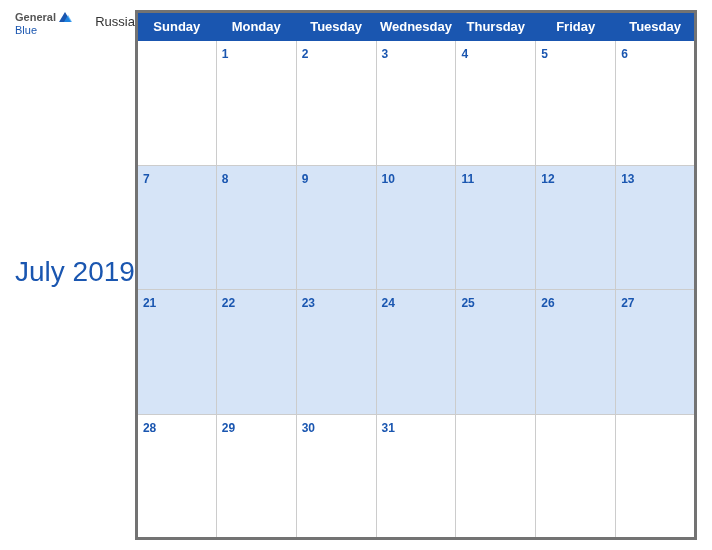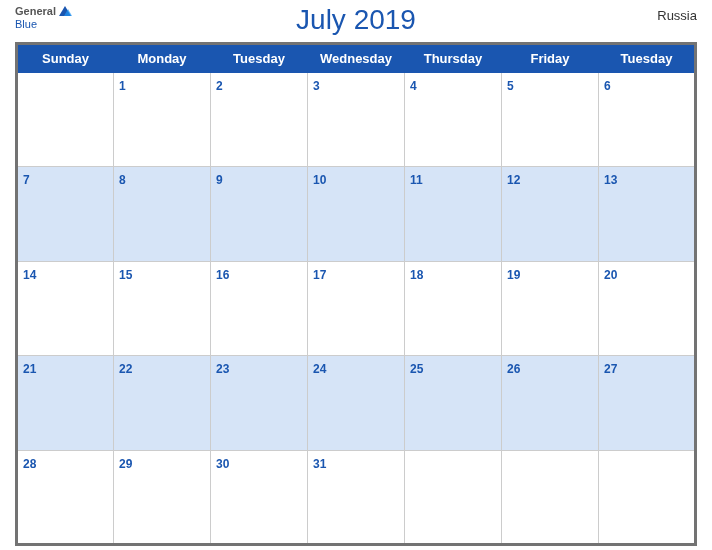--- a/index.html
+++ b/index.html
@@ -6,23 +6,23 @@
     body {
       width: 712px;
       height: 550px;
       background: #fff;
       font-family: Arial, sans-serif;
       overflow: hidden;
     }
     .page {
       width: 712px;
       height: 550px;
-      padding: 4px 15px;
+      padding: 10px 15px;
       display: flex;
-      flex-direction: column;
+      flex-direction: row;
     }
     .header {
       display: flex;
       align-items: center;
       justify-content: center;
       position: relative;
       margin-bottom: 6px;
     }
     .logo {
       position: absolute;
@@ -145,29 +145,20 @@
         </tr>
         <tr class="row-shaded">
           <td><span class="day-num">7</span></td>
           <td><span class="day-num">8</span></td>
           <td><span class="day-num">9</span></td>
           <td><span class="day-num">10</span></td>
           <td><span class="day-num">11</span></td>
           <td><span class="day-num">12</span></td>
           <td><span class="day-num">13</span></td>
         </tr>
-        <tr class="row-white">
-          <td><span class="day-num">14</span></td>
-          <td><span class="day-num">15</span></td>
-          <td><span class="day-num">16</span></td>
-          <td><span class="day-num">17</span></td>
-          <td><span class="day-num">18</span></td>
-          <td><span class="day-num">19</span></td>
-          <td><span class="day-num">20</span></td>
-        </tr>
         <tr class="row-shaded">
           <td><span class="day-num">21</span></td>
           <td><span class="day-num">22</span></td>
           <td><span class="day-num">23</span></td>
           <td><span class="day-num">24</span></td>
           <td><span class="day-num">25</span></td>
           <td><span class="day-num">26</span></td>
           <td><span class="day-num">27</span></td>
         </tr>
         <tr class="row-white">

